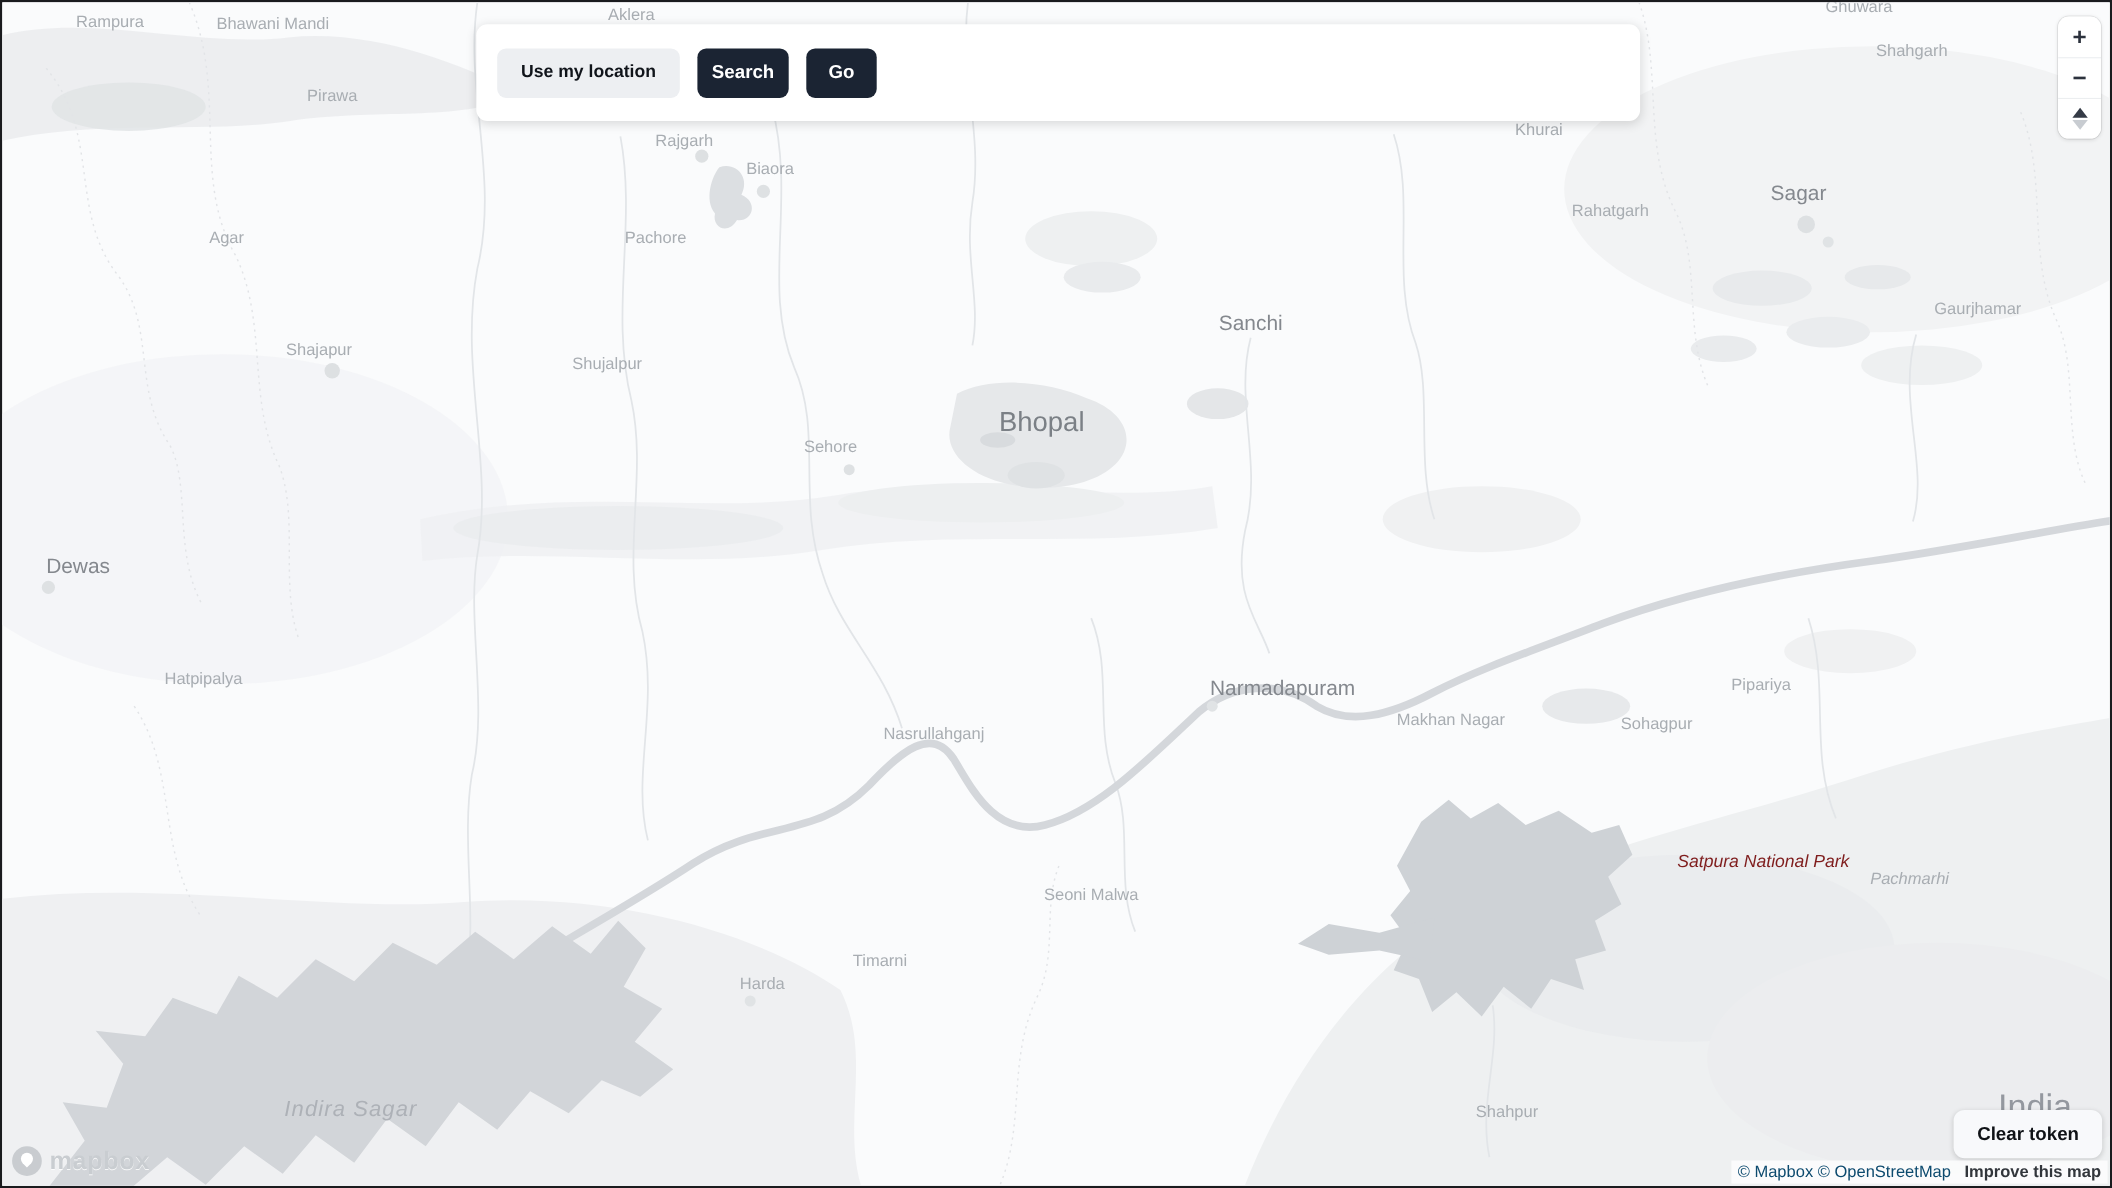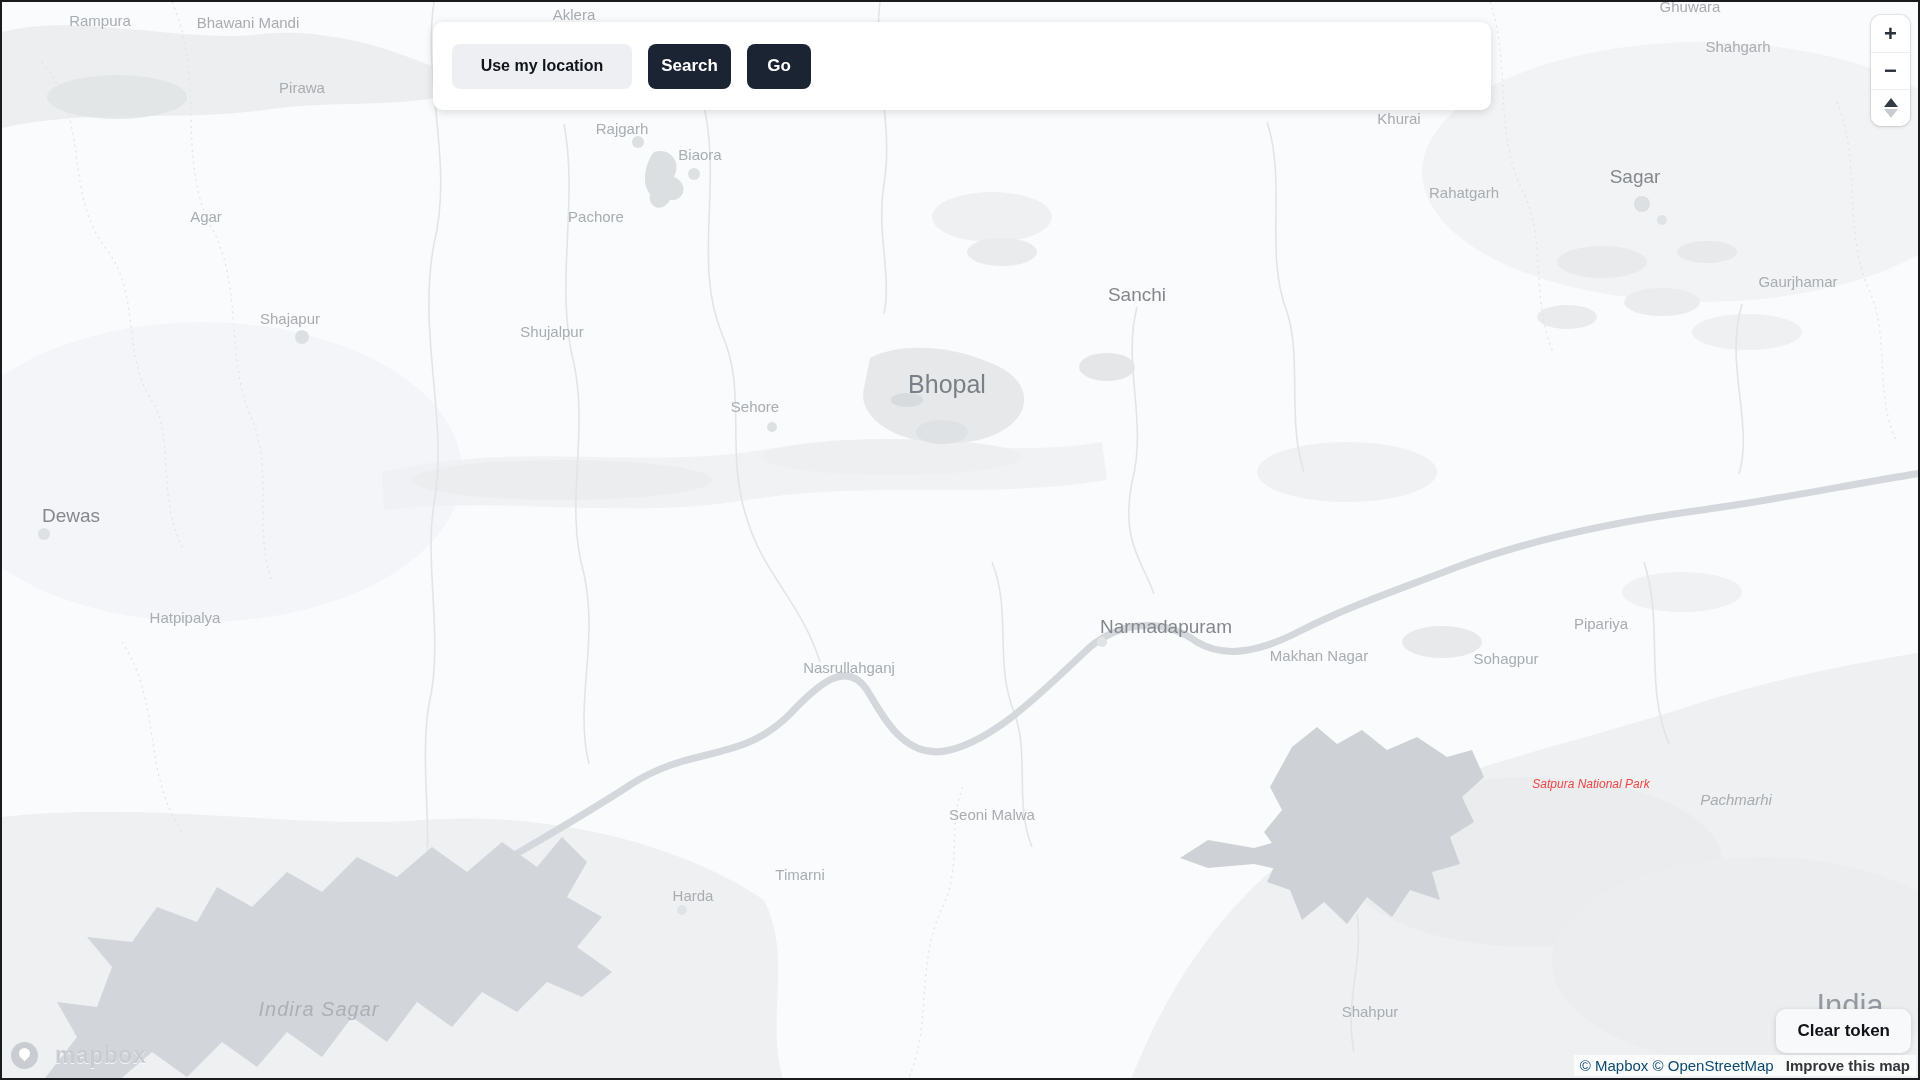--- a/index.html
+++ b/index.html
@@ -11,35 +11,35 @@
   
   .labels-layer{position:absolute;left:0;top:0;width:100%;height:100%;z-index:2;pointer-events:none;}
   .map-label{position:absolute;transform:translate(-50%,-50%);white-space:pre-line;}
   .map-label.town{font-size:15px;color:#a8adb2;}
   .map-label.city{font-size:19px;color:#84888e;}
   .map-label.city-lg{font-size:25px;color:#7b8086;}
   .map-label.state{font-size:21px;font-weight:600;letter-spacing:8px;color:#c5c8cc;
     text-align:center;line-height:29px;}
   .map-label.country{font-size:31px;color:#94989f;}
   .map-label.water{font-style:italic;font-size:20px;color:#adb1b7;letter-spacing:1px;}
-  .map-label.park{font-style:italic;font-size:12px;color:#ef4444;}
+  .map-label.park{font-style:italic;font-size:16px;color:#7f1d1d;margin-left:12px;}
 
   
   .search-panel{position:absolute;left:431px;top:20px;width:1058px;height:88px;z-index:10;
     background:#ffffff;border-radius:10px;box-shadow:0 2px 10px rgba(0,0,0,.14);
     display:flex;align-items:center;padding:0 19px;gap:16px;box-sizing:border-box;}
   .search-panel input{height:45px;border:1px solid #d9dce1;border-radius:8px;
     padding:0 14px;font-size:17px;color:#15181d;font-family:"Liberation Sans",sans-serif;
     box-sizing:border-box;outline:none;background:#fff;}
   .input-from{width:323px;}
   .input-to{width:319px;}
   .input-to::placeholder,.search-panel input::placeholder{color:#9ca3ab;opacity:1;}
   .btn{height:45px;border:none;border-radius:8px;font-family:"Liberation Sans",sans-serif;
     font-weight:700;cursor:pointer;display:flex;align-items:center;justify-content:center;}
-  .btn-light{width:180px;background:#edeff2;color:#10141a;font-size:16px;}
+  .btn-light{width:166px;background:#edeff2;color:#10141a;font-size:16px;}
   .btn-dark{background:#1b2433;color:#ffffff;font-size:17px;}
   .btn-search{width:83px;}
   .btn-go{width:64px;}
 
   
   .nav-ctrl{position:absolute;right:8px;top:13px;width:39px;z-index:10;background:#fff;
     border-radius:10px;box-shadow:0 0 0 1px rgba(0,0,0,.07),0 1px 4px rgba(0,0,0,.12);
     overflow:hidden;}
   .nav-btn{width:39px;height:37px;background:#fff;border:none;display:flex;
     align-items:center;justify-content:center;cursor:pointer;
@@ -52,21 +52,21 @@
     border-top:9px solid #c8ccd1;}
 
   
   .clear-token{position:absolute;right:7px;bottom:25px;height:44px;padding:0 21px;z-index:10;
     background:#f8f9fb;border:none;border-radius:10px;font-size:17px;font-weight:600;
     color:#0f1216;font-family:"Liberation Sans",sans-serif;cursor:pointer;
     box-shadow:0 1px 5px rgba(0,0,0,.15);}
 
   
   .mapbox-logo{position:absolute;left:9px;bottom:9px;z-index:10;display:flex;
-    align-items:flex-start;gap:17px;text-decoration:none;cursor:pointer;}
+    align-items:flex-start;gap:7px;text-decoration:none;cursor:pointer;}
   .logo-circle{width:27px;height:27px;border-radius:50%;background:#c9ccd0;position:relative;}
   .logo-pin{position:absolute;left:8px;top:6px;width:11px;height:11px;background:#ffffff;
     border-radius:50% 50% 50% 0;transform:rotate(-45deg);}
   .logo-word{font-size:23px;font-weight:700;color:#c9cdd1;letter-spacing:.5px;
     text-shadow:0 1px 0 rgba(255,255,255,.8);}
   .attribution{position:absolute;right:2px;bottom:2px;z-index:10;height:21px;line-height:21px;
     background:rgba(255,255,255,.74);padding:0 6px;font-size:15px;color:#6f7479;
     white-space:nowrap;}
   .attribution a{color:#0c4a6e;text-decoration:none;cursor:pointer;}
   .attribution .improve{font-weight:700;color:#32363b;margin-left:8px;}

